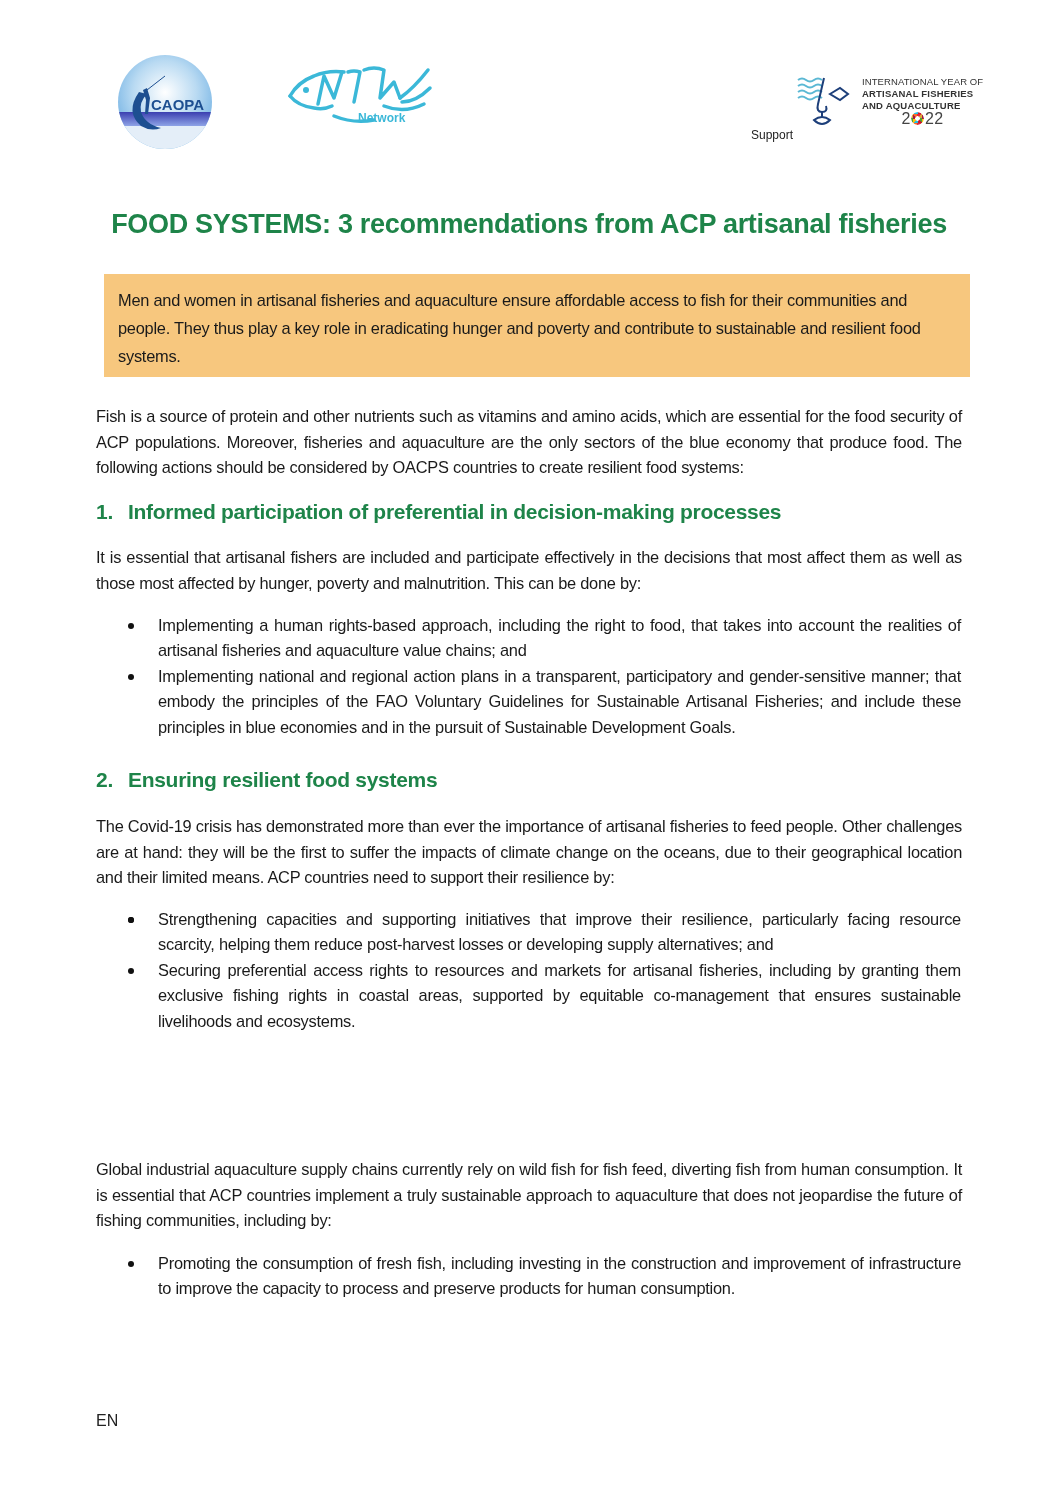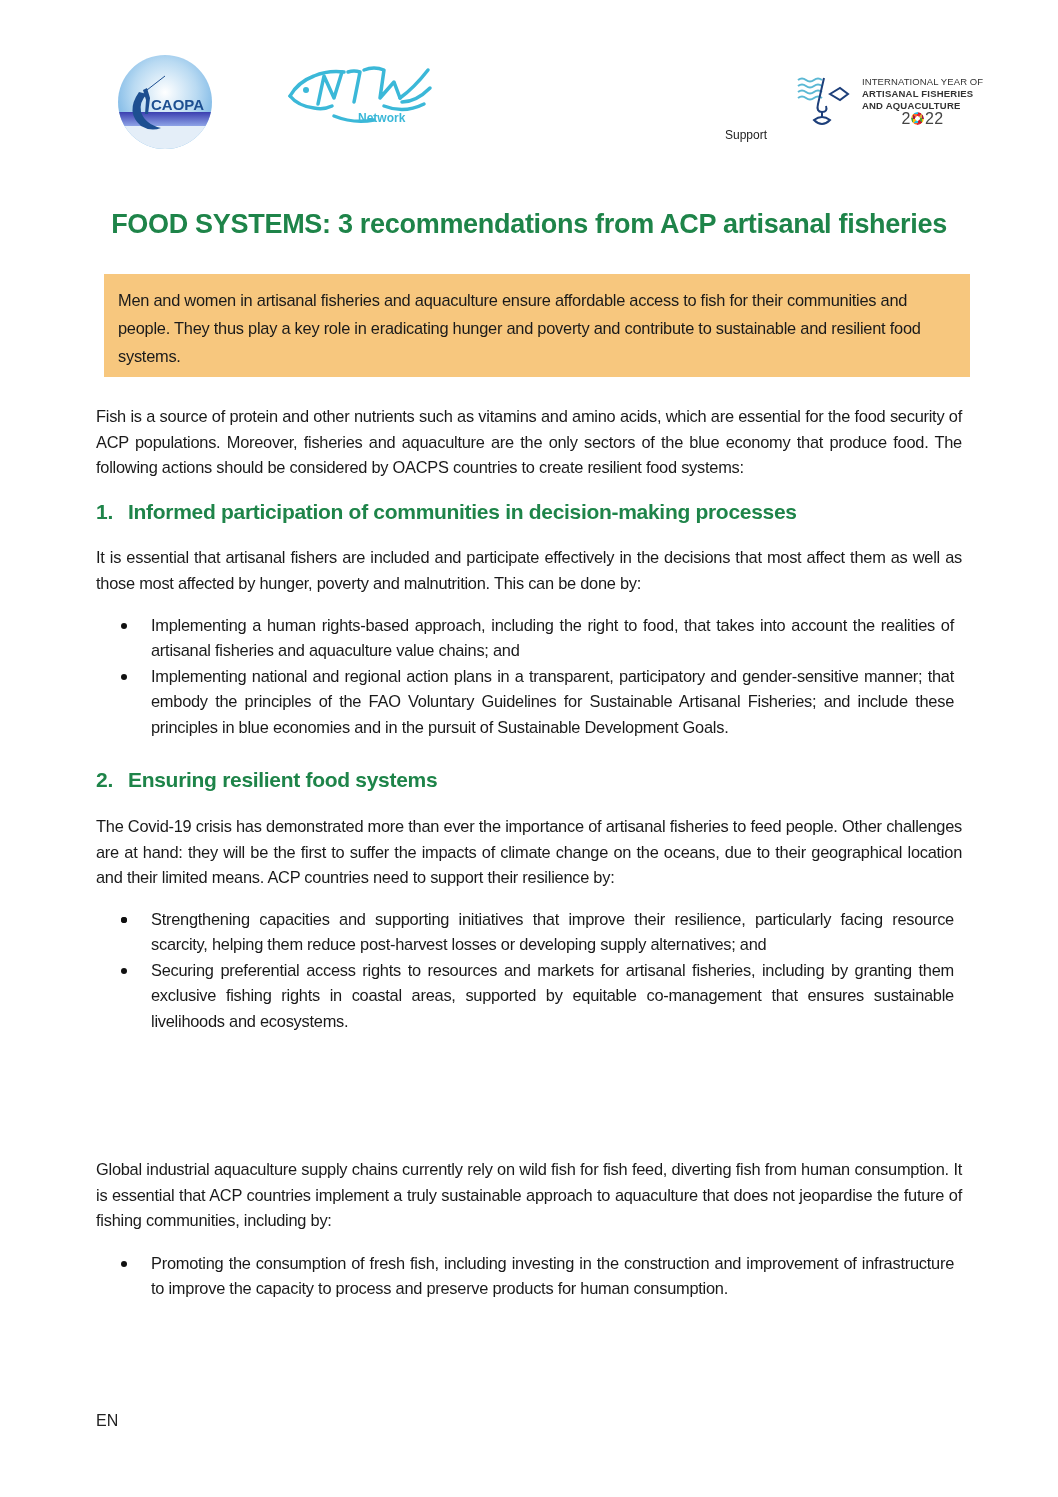--- a/index.html
+++ b/index.html
@@ -3,21 +3,21 @@
 <meta charset="utf-8">
 <style>
   html, body { margin: 0; padding: 0; background: #ffffff; }
   body { width: 1058px; height: 1497px; position: relative; overflow: hidden;
          font-family: "Liberation Sans", "DejaVu Sans", sans-serif; color: #1a1a1a; }
   .page { position: absolute; left: 0; top: 0; width: 1058px; height: 1497px; }
 
   
   .logo-caopa { position: absolute; left: 117px; top: 54px; width: 96px; height: 96px; }
   .logo-mita { position: absolute; left: 284px; top: 58px; width: 150px; height: 72px; }
-  .support-label { position: absolute; left: 725px; top: 128px; font-size: 12px; color: #222; }
+  .support-label { position: absolute; left: 751px; top: 128px; font-size: 12px; color: #222; }
   .logo-iyafa { position: absolute; left: 796px; top: 74px; width: 170px; height: 60px; }
   .iyafa-text { position: absolute; left: 862px; top: 76px; line-height: 12px; }
   .iyafa-l1 { font-size: 9.5px; color: #333; letter-spacing: 0.1px; white-space: nowrap; }
   .iyafa-l2, .iyafa-l3 { font-size: 9.5px; font-weight: bold; color: #333; white-space: nowrap; letter-spacing: 0.2px;}
   .iyafa-year { font-size: 16px; color: #444; letter-spacing: 0.5px; text-align: center; }
   .iyafa-year .o { display: inline-block; width: 9px; height: 9px; border-radius: 50%;
                    border: 2.5px solid transparent;
                    background: conic-gradient(#e5243b 0 12%, #dda63a 12% 25%, #4c9f38 25% 37%, #c5192d 37% 50%, #26bde2 50% 62%, #fcc30b 62% 75%, #a21942 75% 87%, #fd6925 87% 100%);
                    -webkit-mask: radial-gradient(circle, transparent 2px, #000 2.5px);
                    mask: radial-gradient(circle, transparent 2px, #000 2.5px);
@@ -31,21 +31,21 @@
   .callout { position: absolute; left: 104px; top: 274px; width: 866px; height: 103px;
              background: #f7c77e; box-sizing: border-box; padding: 12px 14px 0 14px; }
   .callout p { margin: 0; font-size: 16.4px; line-height: 28px; color: #1a1a1a; letter-spacing: -0.25px; }
 
   
   .body-text { position: absolute; left: 96px; width: 866px; margin: 0;
                font-size: 16.4px; line-height: 25.6px; text-align: justify; letter-spacing: -0.25px; }
   .h2 { position: absolute; left: 96px; margin: 0; font-size: 21px; font-weight: bold; color: #1e8449; letter-spacing: -0.3px; }
   .h2 .num { display: inline-block; width: 32px; }
 
-  ul.bullets { position: absolute; left: 88px; width: 866px; margin: 0; padding: 0; list-style: none; }
+  ul.bullets { position: absolute; left: 95px; width: 866px; margin: 0; padding: 0; list-style: none; }
   ul.bullets li { position: relative; padding-left: 63px; font-size: 16.4px; line-height: 25.4px; text-align: justify; letter-spacing: -0.25px; }
   ul.bullets li .dot { position: absolute; left: 33px; top: 10px; width: 6px; height: 6px; border-radius: 50%; background: #111; }
 
   .footer-lang { position: absolute; left: 96px; top: 1412px; font-size: 16px; color: #222; }
 </style>
 </head>
 <body>
 
 <div class="page">
 
@@ -122,21 +122,21 @@
   </div>
 
   <h1 class="title">FOOD SYSTEMS: 3 recommendations from ACP artisanal fisheries</h1>
 
   <div class="callout">
     <p>Men and women in artisanal fisheries and aquaculture ensure affordable access to fish for their communities and people. They thus play a key role in eradicating hunger and poverty and contribute to sustainable and resilient food systems.</p>
   </div>
 
   <p class="body-text" style="top:404px;">Fish is a source of protein and other nutrients such as vitamins and amino acids, which are essential for the food security of ACP populations. Moreover, fisheries and aquaculture are the only sectors of the blue economy that produce food. The following actions should be considered by OACPS countries to create resilient food systems:</p>
 
-  <h2 class="h2" style="top:500px;"><span class="num">1.</span><span>Informed participation of communities in decision-making processes</span></h2>
+  <h2 class="h2" style="top:500px;"><span class="num">1.</span><span>Informed participation of preferential in decision-making processes</span></h2>
   <p class="body-text" style="top:545px;">It is essential that artisanal fishers are included and participate effectively in the decisions that most affect them as well as those most affected by hunger, poverty and malnutrition. This can be done by:</p>
   <ul class="bullets" style="top:613px;">
     <li><span class="dot"></span><span>Implementing a human rights-based approach, including the right to food, that takes into account the realities of artisanal fisheries and aquaculture value chains; and</span></li>
     <li><span class="dot"></span><span>Implementing national and regional action plans in a transparent, participatory and gender-sensitive manner; that embody the principles of the FAO Voluntary Guidelines for Sustainable Artisanal Fisheries; and include these principles in blue economies and in the pursuit of Sustainable Development Goals.</span></li>
   </ul>
 
   <h2 class="h2" style="top:768px;"><span class="num">2.</span><span>Ensuring resilient food systems</span></h2>
   <p class="body-text" style="top:814px;">The Covid-19 crisis has demonstrated more than ever the importance of artisanal fisheries to feed people. Other challenges are at hand: they will be the first to suffer the impacts of climate change on the oceans, due to their geographical location and their limited means. ACP countries need to support their resilience by:</p>
   <ul class="bullets" style="top:907px;">
     <li><span class="dot"></span></li>

